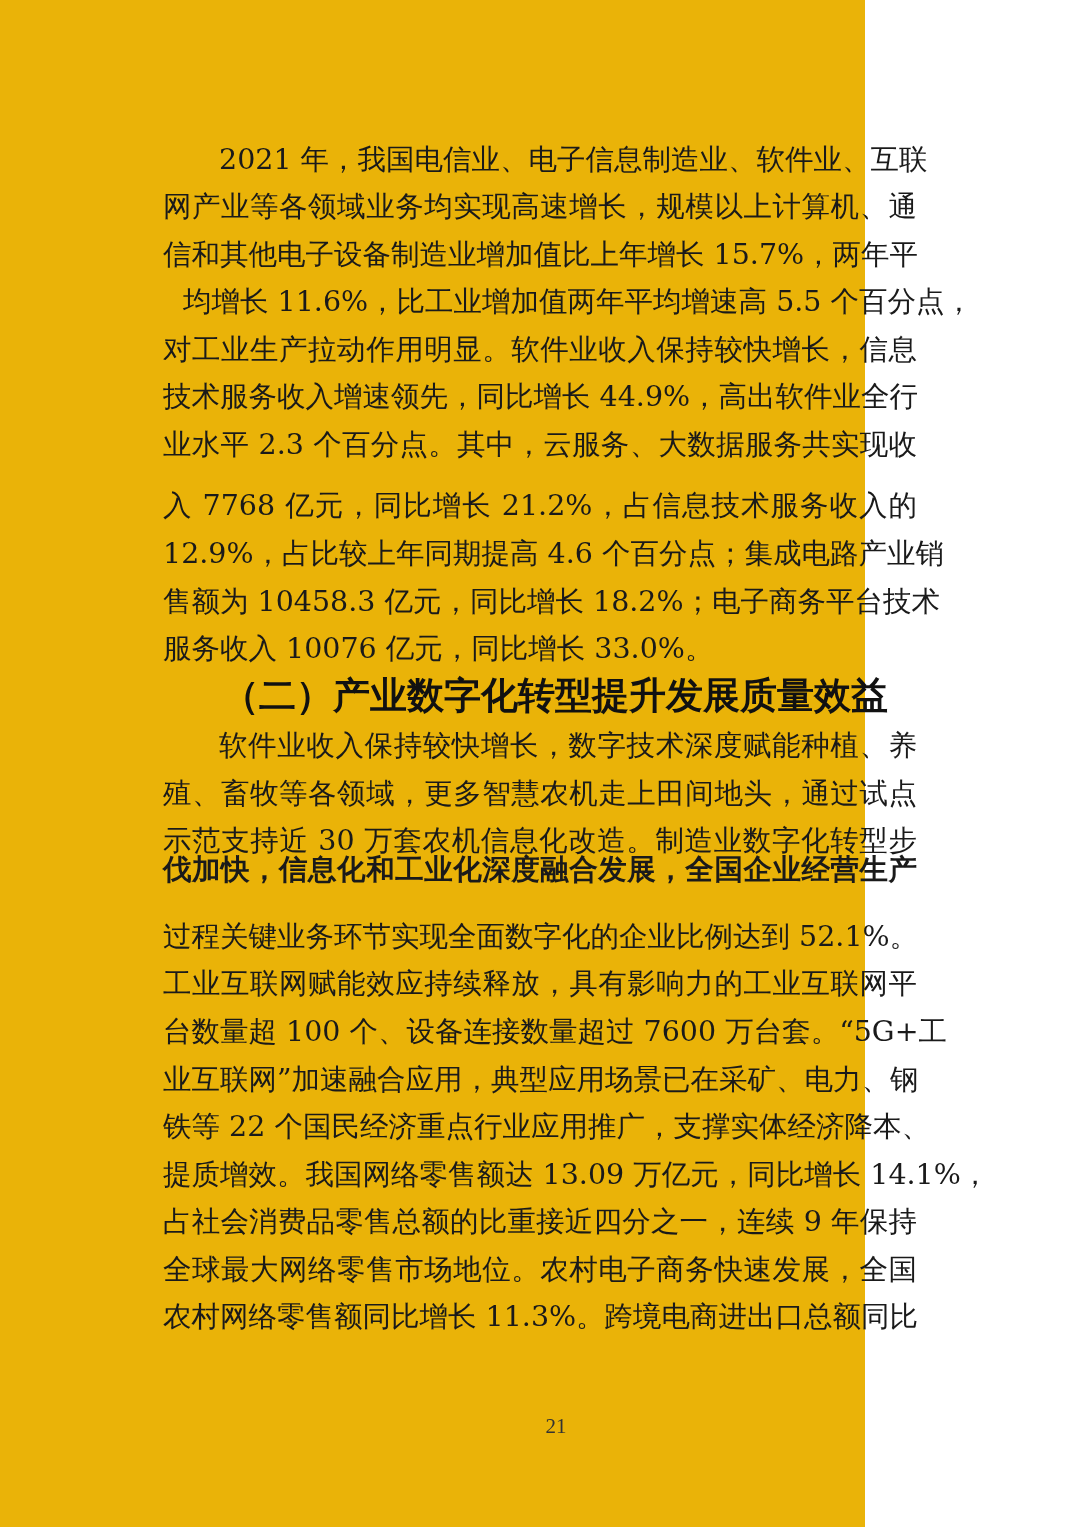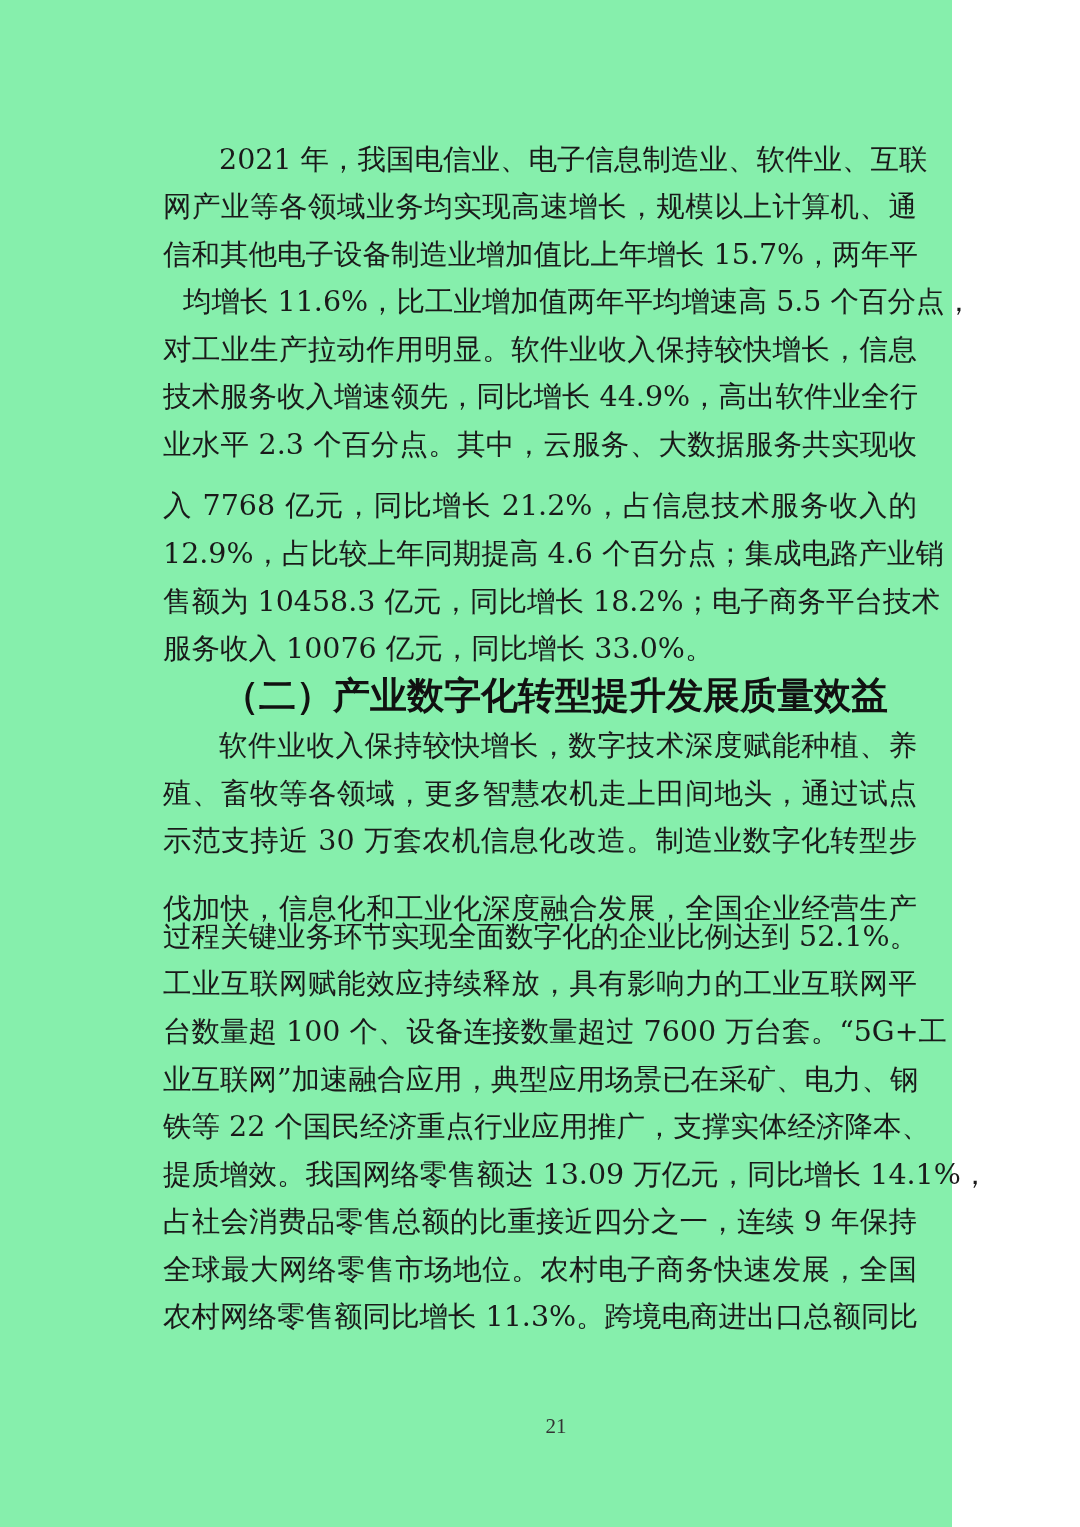--- a/index.html
+++ b/index.html
@@ -11,23 +11,23 @@
       width: 1080px;
       height: 1527px;
       position: relative;
       overflow: hidden;
       font-family: "DejaVu Serif", "Liberation Serif", serif;
       color: #1a1a1a;
     }
     .page {
       position: absolute;
       left: 0; top: 0;
-      width: 952px;
+      width: 865px;
       height: 1527px;
-      background: #86efac;
+      background: #eab308;
     }
     .line {
       position: absolute;
       left: 163px;
       width: 754px;
       height: 47px;
       font-size: 28.5px;
       line-height: 47px;
       white-space: nowrap;
       text-align: justify;
@@ -82,21 +82,21 @@
     <div class="line" style="top:578px;">售额为 10458.3 亿元，同比增长 18.2%；电子商务平台技术</div>
     <div class="line last" style="top:625px;">服务收入 10076 亿元，同比增长 33.0%。</div>
   </div>
 
   <div class="heading">（二）产业数字化转型提升发展质量效益</div>
 
   <div>
     <div class="line indent" style="top:722px;">软件业收入保持较快增长，数字技术深度赋能种植、养</div>
     <div class="line" style="top:770px;">殖、畜牧等各领域，更多智慧农机走上田间地头，通过试点</div>
     <div class="line" style="top:817px;">示范支持近 30 万套农机信息化改造。制造业数字化转型步</div>
-    <div class="line" style="top:885px;">伐加快，信息化和工业化深度融合发展，全国企业经营生产</div>
+    <div class="line" style="top:846px;font-weight:bold;">伐加快，信息化和工业化深度融合发展，全国企业经营生产</div>
     <div class="line" style="top:913px;">过程关键业务环节实现全面数字化的企业比例达到 52.1%。</div>
     <div class="line" style="top:960px;">工业互联网赋能效应持续释放，具有影响力的工业互联网平</div>
     <div class="line" style="top:1008px;">台数量超 100 个、设备连接数量超过 7600 万台套。“5G+工</div>
     <div class="line" style="top:1056px;">业互联网”加速融合应用，典型应用场景已在采矿、电力、钢</div>
     <div class="line" style="top:1103px;">铁等 22 个国民经济重点行业应用推广，支撑实体经济降本、</div>
     <div class="line" style="top:1151px;">提质增效。我国网络零售额达 13.09 万亿元，同比增长 14.1%，</div>
     <div class="line" style="top:1198px;">占社会消费品零售总额的比重接近四分之一，连续 9 年保持</div>
     <div class="line" style="top:1246px;">全球最大网络零售市场地位。农村电子商务快速发展，全国</div>
     <div class="line" style="top:1293px;">农村网络零售额同比增长 11.3%。跨境电商进出口总额同比</div>
   </div>

